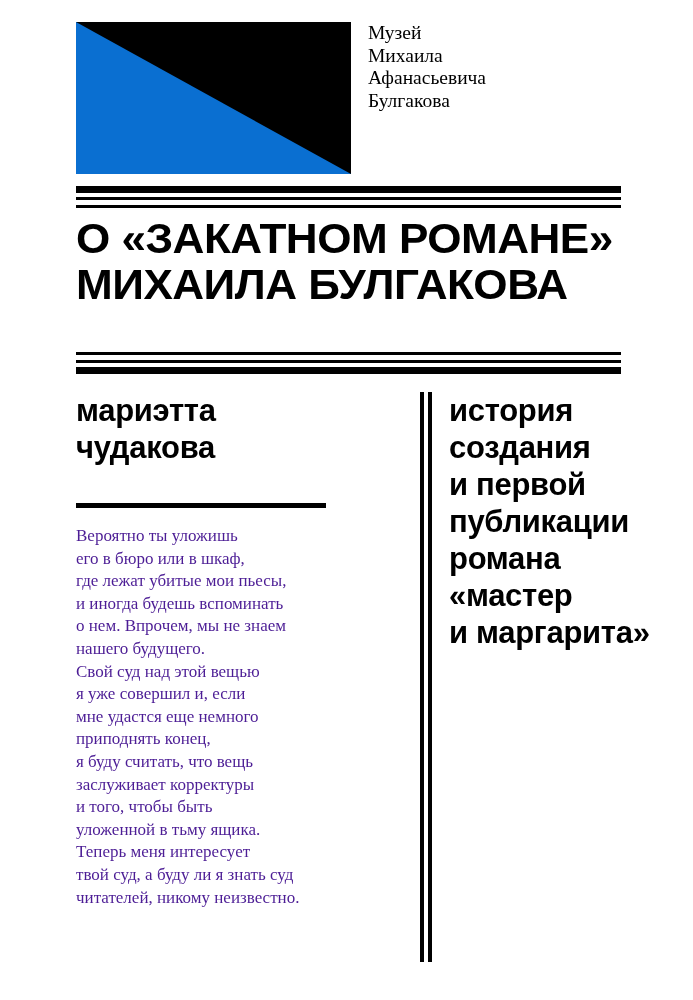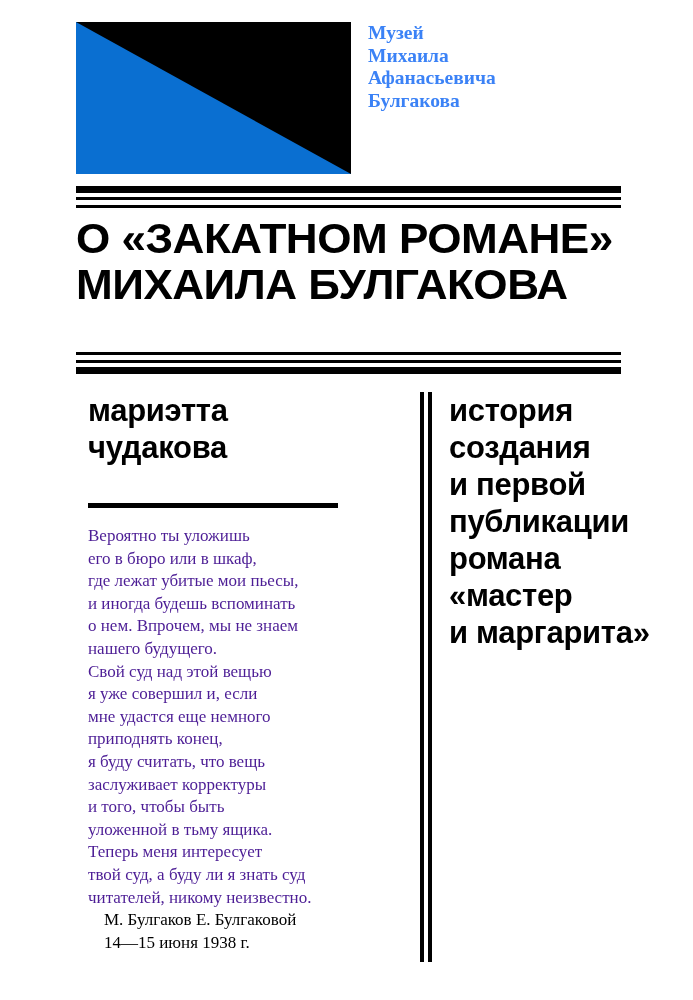--- a/index.html
+++ b/index.html
@@ -47,22 +47,22 @@
     border-left: 275px solid transparent;
     border-top: 152px solid #000000;
   }
   .museum-title {
     position: absolute;
     left: 292px;
     top: 0px;
     font-family: "Liberation Serif", serif;
     font-size: 19.5px;
     line-height: 22.5px;
-    font-weight: 700;
-    color: #3b82f6;
+    font-weight: 400;
+    color: #000000;
     white-space: pre-line;
   }
 
   
   .rules-top {
     position: absolute;
     left: 76px;
     top: 186px;
     width: 545px;
   }
@@ -121,21 +121,21 @@
     width: 4px;
     height: 570px;
     background: #000000;
   }
   .col-divider .vr.a { left: 0px; }
   .col-divider .vr.b { left: 8px; }
 
   
   .col-left {
     position: absolute;
-    left: 12px;
+    left: 0;
     top: 0;
     width: 330px;
   }
   .author {
     font-family: "Liberation Sans", sans-serif;
     font-weight: 700;
     font-size: 31px;
     line-height: 37px;
     letter-spacing: -0.3px;
     white-space: pre-line;
@@ -234,22 +234,20 @@
 я уже совершил и, если
 мне удастся еще немного
 приподнять конец,
 я буду считать, что вещь
 заслуживает корректуры
 и того, чтобы быть
 уложенной в тьму ящика.
 Теперь меня интересует
 твой суд, а буду ли я знать суд
 читателей, никому неизвестно.</div>
-      <div class="epigraph-source">М. Булгаков Е. Булгаковой
-14—15 июня 1938 г.</div>
     </div>
 
     <div class="col-right">
       <div class="subtitle">история
 создания
 и первой
 публикации
 романа
 «мастер
 и маргарита»</div>

